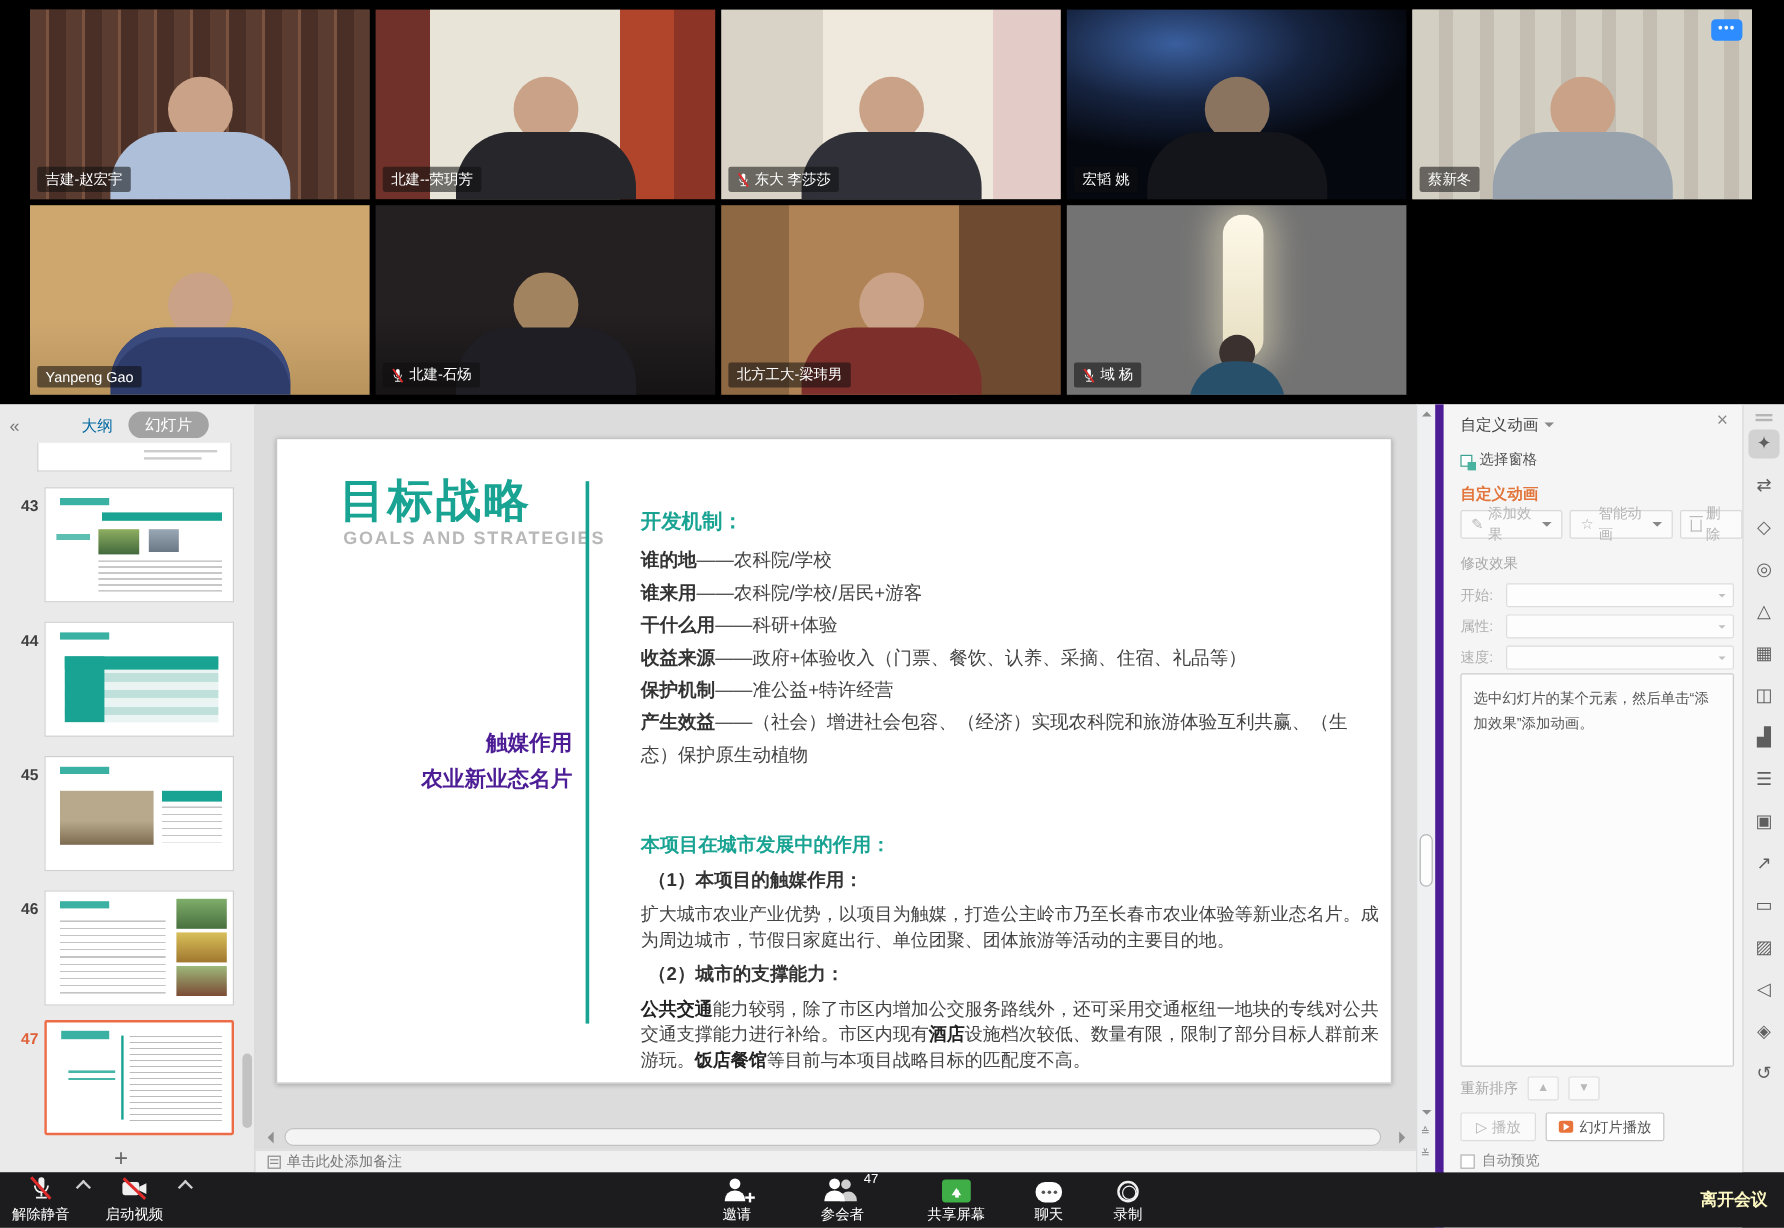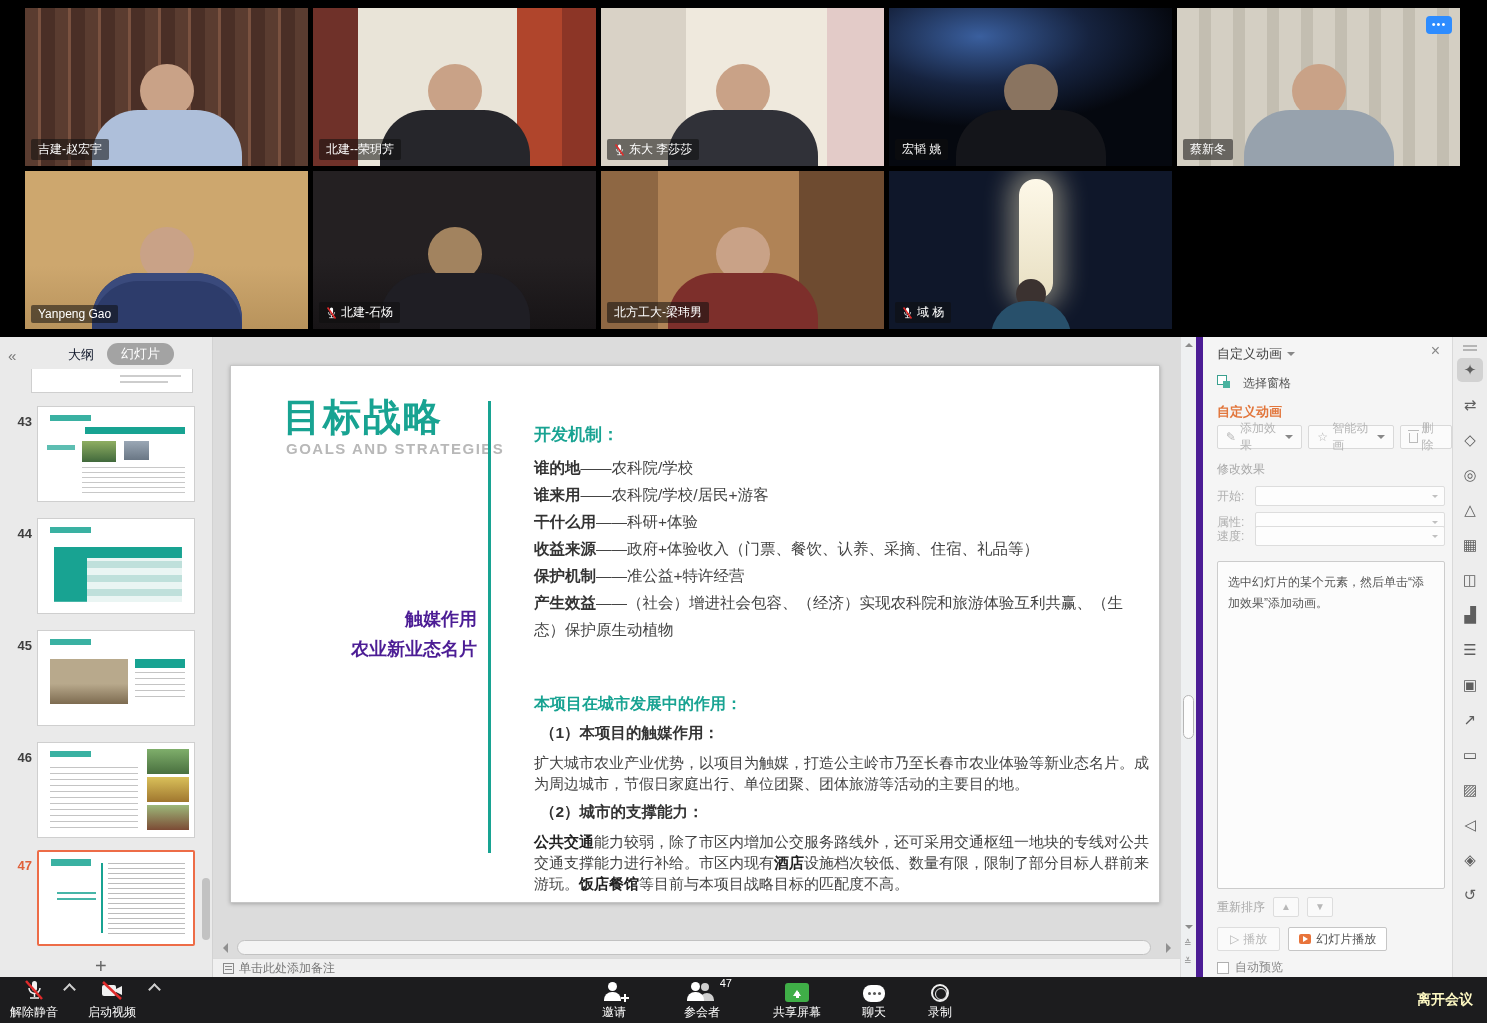--- a/index.html
+++ b/index.html
@@ -23,38 +23,38 @@
   .s4 { background:linear-gradient(90deg,#d9d2c6 0 30%,#efe9dd 30% 80%,#e3cbc8 80%); }
   .s4 .bod { background:#303138; }
   .s5 { background:repeating-linear-gradient(90deg,#d4cfc3 0 22px,#c3beb1 22px 34px),#cfcabd; }
   .s5 .bod { background:#97a2ad; }
   .s6 { background:linear-gradient(180deg,#cda76e 0 60%,#b8935c); }
   .s6 .bod { background:#2d3c6b; box-shadow:inset 0 8px 0 #3a4a7c; }
   .s7 { background:linear-gradient(180deg,#242022 0 55%,#171416); }
   .s7 .head { background:#a2835f; } .s7 .bod { background:#1f1e24; }
   .s8 { background:linear-gradient(90deg,#8e6743 0 20%,#b08356 20% 70%,#6e4b30 70%); }
   .s8 .bod { background:#7d2f2b; }
-  .s9 { background:#0f172a;text-decoration:underline; }
+  .s9 { background:#737373;text-decoration:underline; }
   .s9 .lightbar { position:absolute; left:46%; top:8px; width:34px; height:120px; border-radius:16px;
         background:linear-gradient(180deg,#fdf8e8,#e8dfc2); box-shadow:0 0 26px 10px rgba(250,240,200,.45); }
   .s9 .head { width:30px; height:30px; background:#3b3230; } .s9 .bod { width:80px; height:36px; background:#28506b; }
   .nametag { position:absolute; left:6px; bottom:6px; display:flex; align-items:center; gap:4px;
              background:rgba(15,15,15,.55); color:#fff; font-size:12px; padding:2px 7px; border-radius:2px; }
   .mutedmic { width:11px; height:14px; }
   .more-btn { position:absolute; top:8px; right:8px; width:26px; height:18px; background:#2d8cff; border-radius:4px;
               color:#fff; font-size:11px; line-height:16px; text-align:center; letter-spacing:1px; cursor:pointer; }
 
   
   .ppt { position:absolute; top:337px; left:0; width:1487px; height:640px; background:#e3e3e3; }
 
   
   .sidebar { position:absolute; left:0; top:0; width:213px; height:640px; background:#eaeaea; border-right:1px solid #d2d2d2; }
   .sb-head { position:absolute; top:8px; left:0; width:100%; height:24px; }
   .collapse { position:absolute; left:8px; top:2px; color:#777; font-size:15px; cursor:pointer; }
-  .tab { position:absolute; top:1px; font-size:13px; color:#0f172a; cursor:pointer; }
+  .tab { position:absolute; top:1px; font-size:13px; color:#0369a1; cursor:pointer; }
   .tab-outline { left:68px; }
   .tab-slides { left:107px; background:#a3a3a3; color:#fff; border-radius:11px; padding:2px 14px; top:-2px; }
   .partial-thumb { position:absolute; left:31px; top:32px; width:162px; height:24px; background:#fff; border:1px solid #cfcfcf; border-top:none; overflow:hidden; }
   .partial-thumb i { position:absolute; left:55%; top:6px; width:38%; height:2px; background:#cdcdcd; }
   .partial-thumb i+i { top:12px; width:30%; }
   .thumb-item { position:absolute; left:0; width:100%; }
   .num { position:absolute; left:8px; top:8px; width:24px; text-align:right; font-size:13px; font-weight:bold; color:#3f3f3f; }
   .num.sel { color:#e0603a; }
   .thumb { position:absolute; left:37px; top:0; width:158px; height:96px; background:#fff; border:1px solid #cfcfcf; cursor:pointer; }
   .thumb.sel { border:2px solid #ed6c47; border-radius:2px; }
@@ -115,21 +115,21 @@
   .vs-thumb { position:absolute; left:2px; top:358px; width:11px; height:44px; background:#fdfdfd; border:1px solid #b5b5b5; border-radius:6px; cursor:grab; }
   .vs-dn { position:absolute; left:4px; top:588px; width:0; height:0; border:4px solid transparent; border-top-color:#8c8c8c; border-bottom:none; cursor:pointer; }
   .vs-pgup, .vs-pgdn { position:absolute; left:3px; font-size:9px; color:#8c8c8c; cursor:pointer; line-height:8px; }
   .vs-pgup { top:602px; } .vs-pgdn { top:620px; }
 
   
   .panel { position:absolute; left:1196px; top:0; width:256px; height:688px; background:#f5f5f5; border-left:7px solid #4c1d95; font-size:12px; color:#555; }
   .p-head { position:absolute; left:14px; top:8px; display:flex; align-items:center; gap:5px; cursor:pointer; color:#444; font-size:13px; }
   .caret { width:0; height:0; border:4px solid transparent; border-top-color:#888; margin-top:4px; }
   .p-close { position:absolute; right:12px; top:5px; font-size:16px; color:#888; cursor:pointer; }
-  .p-selpane { position:absolute; left:14px; top:38px; display:flex; gap:16px; cursor:pointer;font-family:Liberation Mono, monospace; }
+  .p-selpane { position:absolute; left:14px; top:38px; display:flex; align-items:center; gap:6px; cursor:pointer;font-family:Liberation Mono, monospace; }
   .sp-icon { width:10px; height:10px; border:1px solid #3aa08f; background:#fff; position:relative; }
   .sp-icon::after { content:""; position:absolute; right:-4px; bottom:-4px; width:7px; height:7px; background:#49b3a0; }
   .p-orange { position:absolute; left:14px; top:66px; font-size:13px; font-weight:bold; color:#e2763c; }
   .p-btnrow { position:absolute; left:14px; top:88px; display:flex; gap:6px; }
   .p-btn { height:24px; background:#fbfbfb; border:1px solid #d9d9d9; border-radius:2px; color:#b5b5b5; font-size:12px;
            display:flex; align-items:center; gap:4px; padding:0 8px; cursor:pointer; }
   .trash-ic { width:9px; height:10px; border:1px solid #bbb; border-top:none; position:relative; margin-top:2px; }
   .trash-ic::before { content:""; position:absolute; left:-2px; top:-3px; width:11px; height:1px; background:#bbb; }
   .p-modify { position:absolute; left:14px; top:124px; color:#a8a8a8; }
   .p-row { position:absolute; left:14px; width:228px; height:22px; display:flex; align-items:center; gap:6px; }
@@ -434,21 +434,21 @@
     </div>
     <div class="p-modify">修改效果</div>
     <div class="p-row" style="top:148px">
       <span class="lbl">开始:</span>
       <div class="p-dd"></div>
     </div>
     <div class="p-row" style="top:174px">
       <span class="lbl">属性:</span>
       <div class="p-dd"></div>
     </div>
-    <div class="p-row" style="top:188px">
+    <div class="p-row" style="top:200px">
       <span class="lbl">速度:</span>
       <div class="p-dd"></div>
     </div>
     <div class="p-hint">
       <span>选中幻灯片的某个元素，然后单击“添加效果”添加动画。</span>
     </div>
     <div class="p-reorder">
       <span>重新排序</span>
       <span class="ro-btn">▲</span>
       <span class="ro-btn">▼</span>

